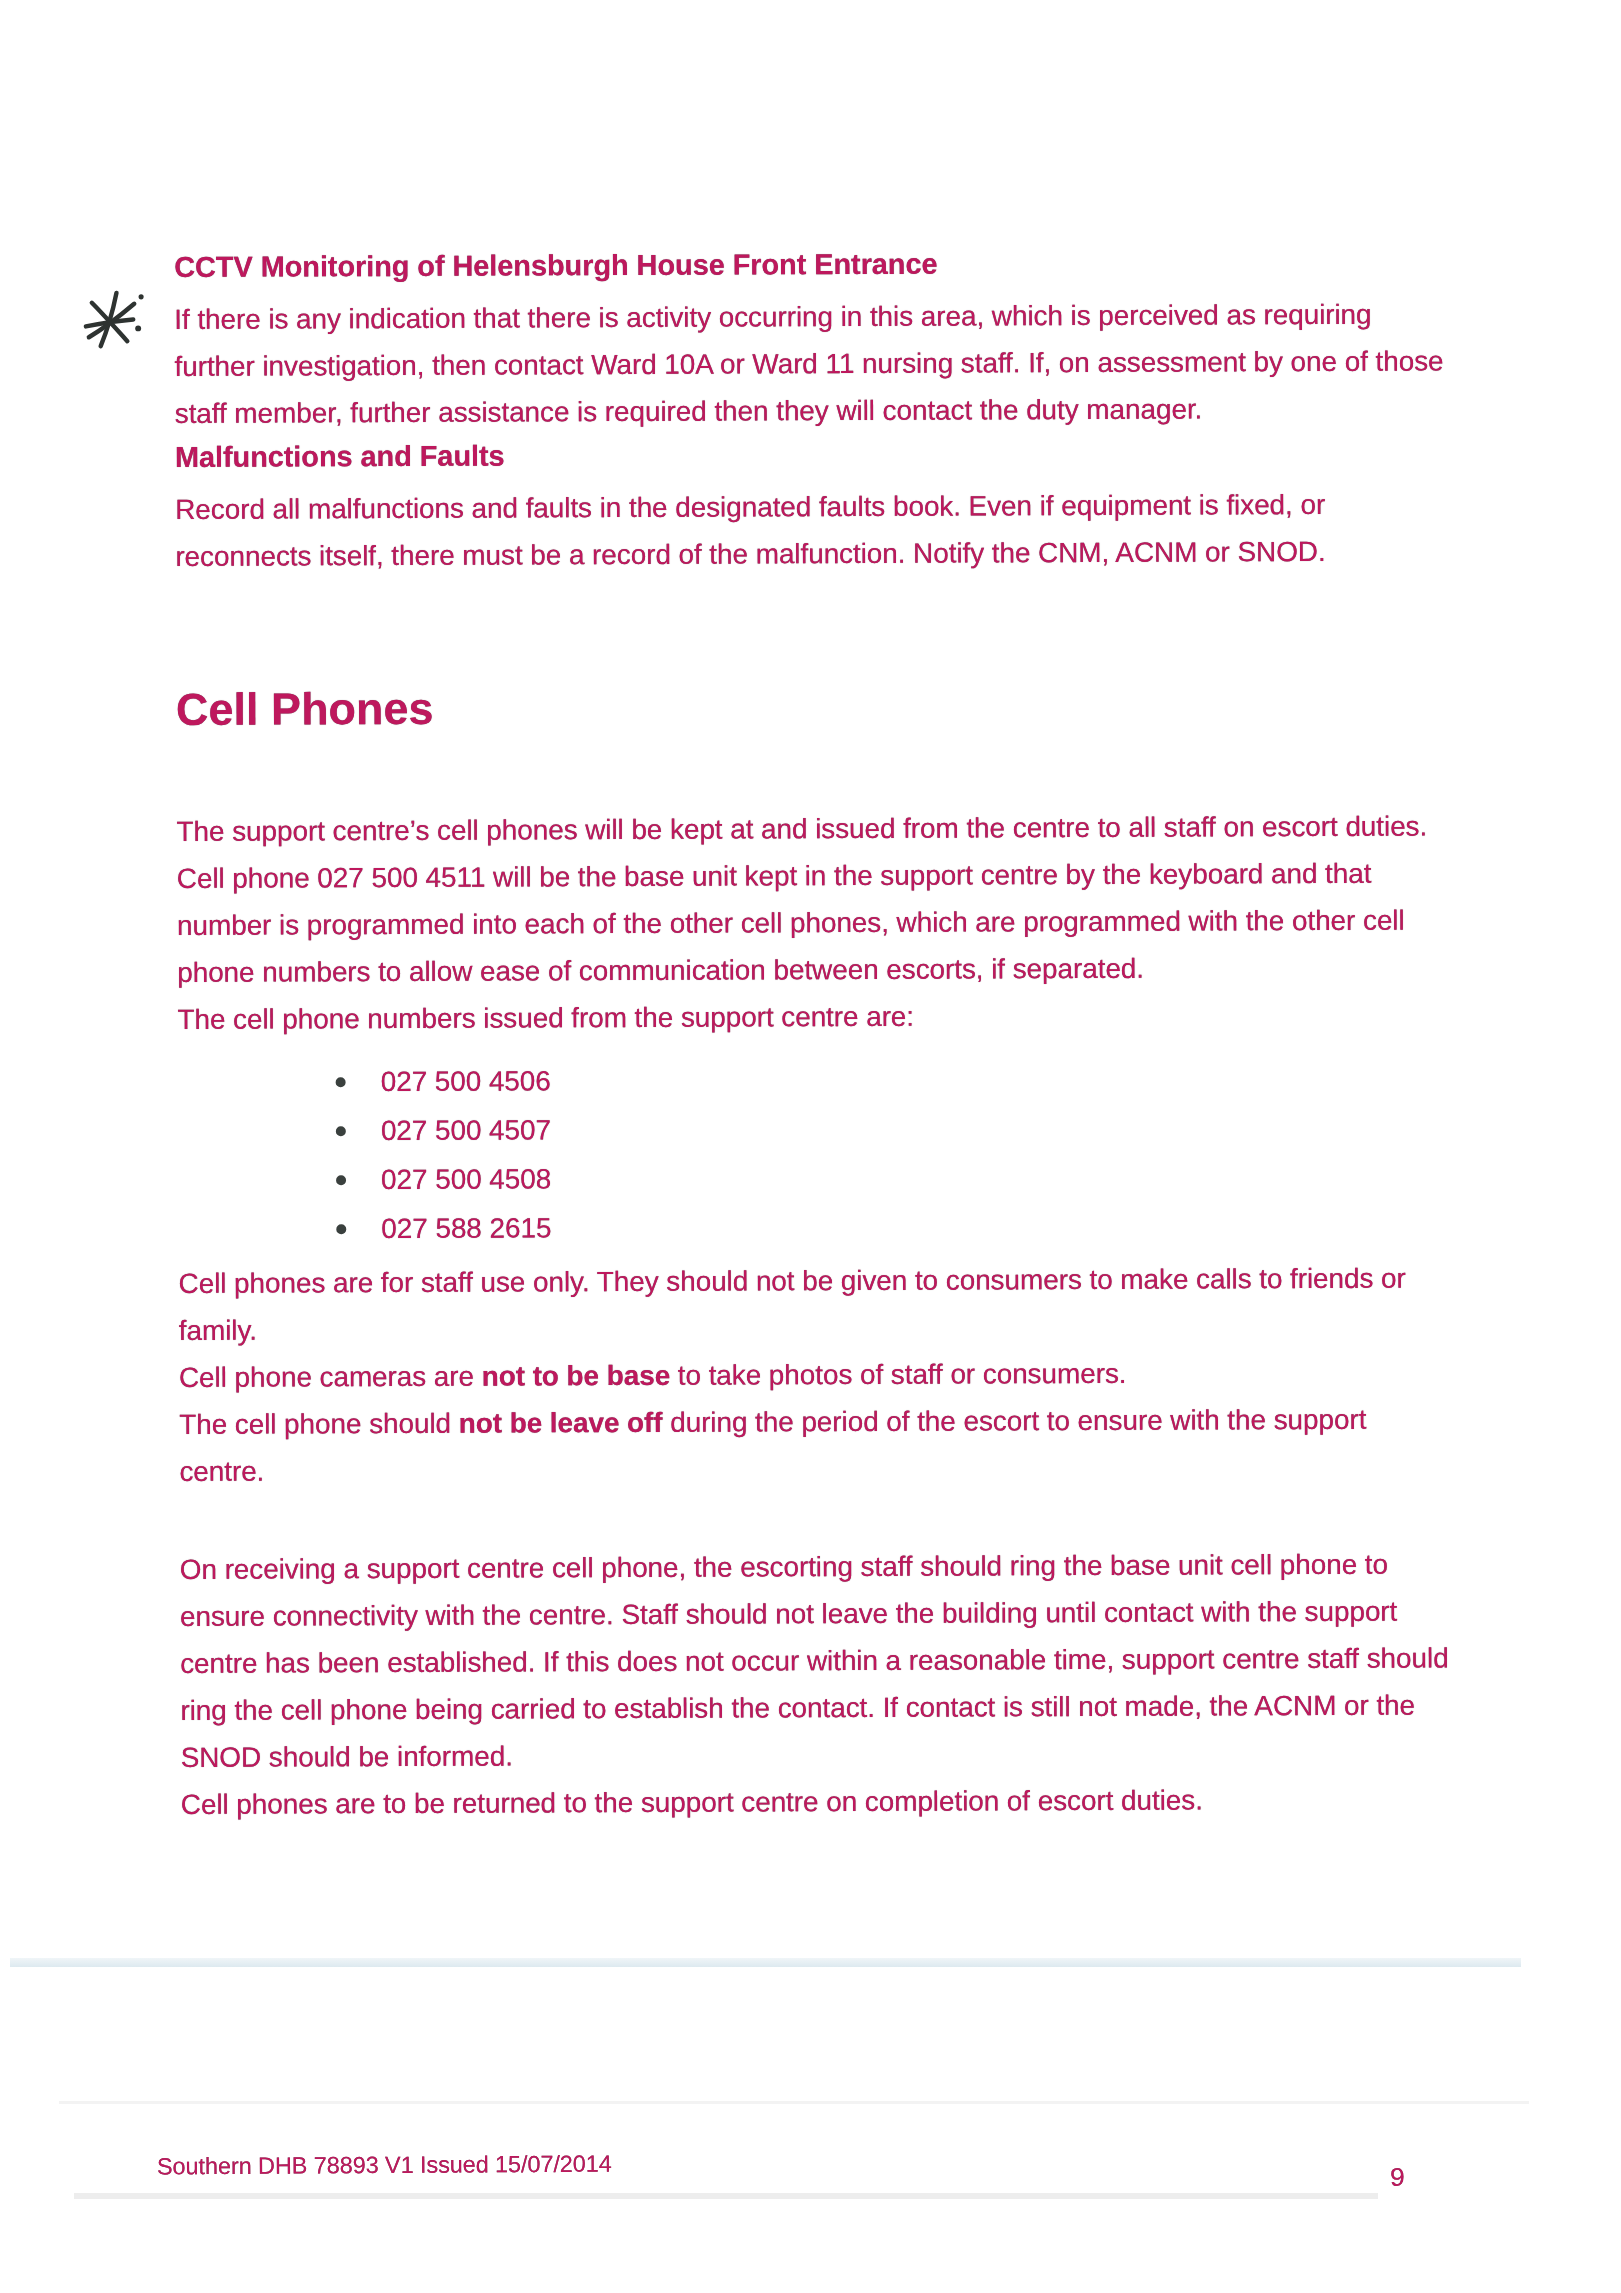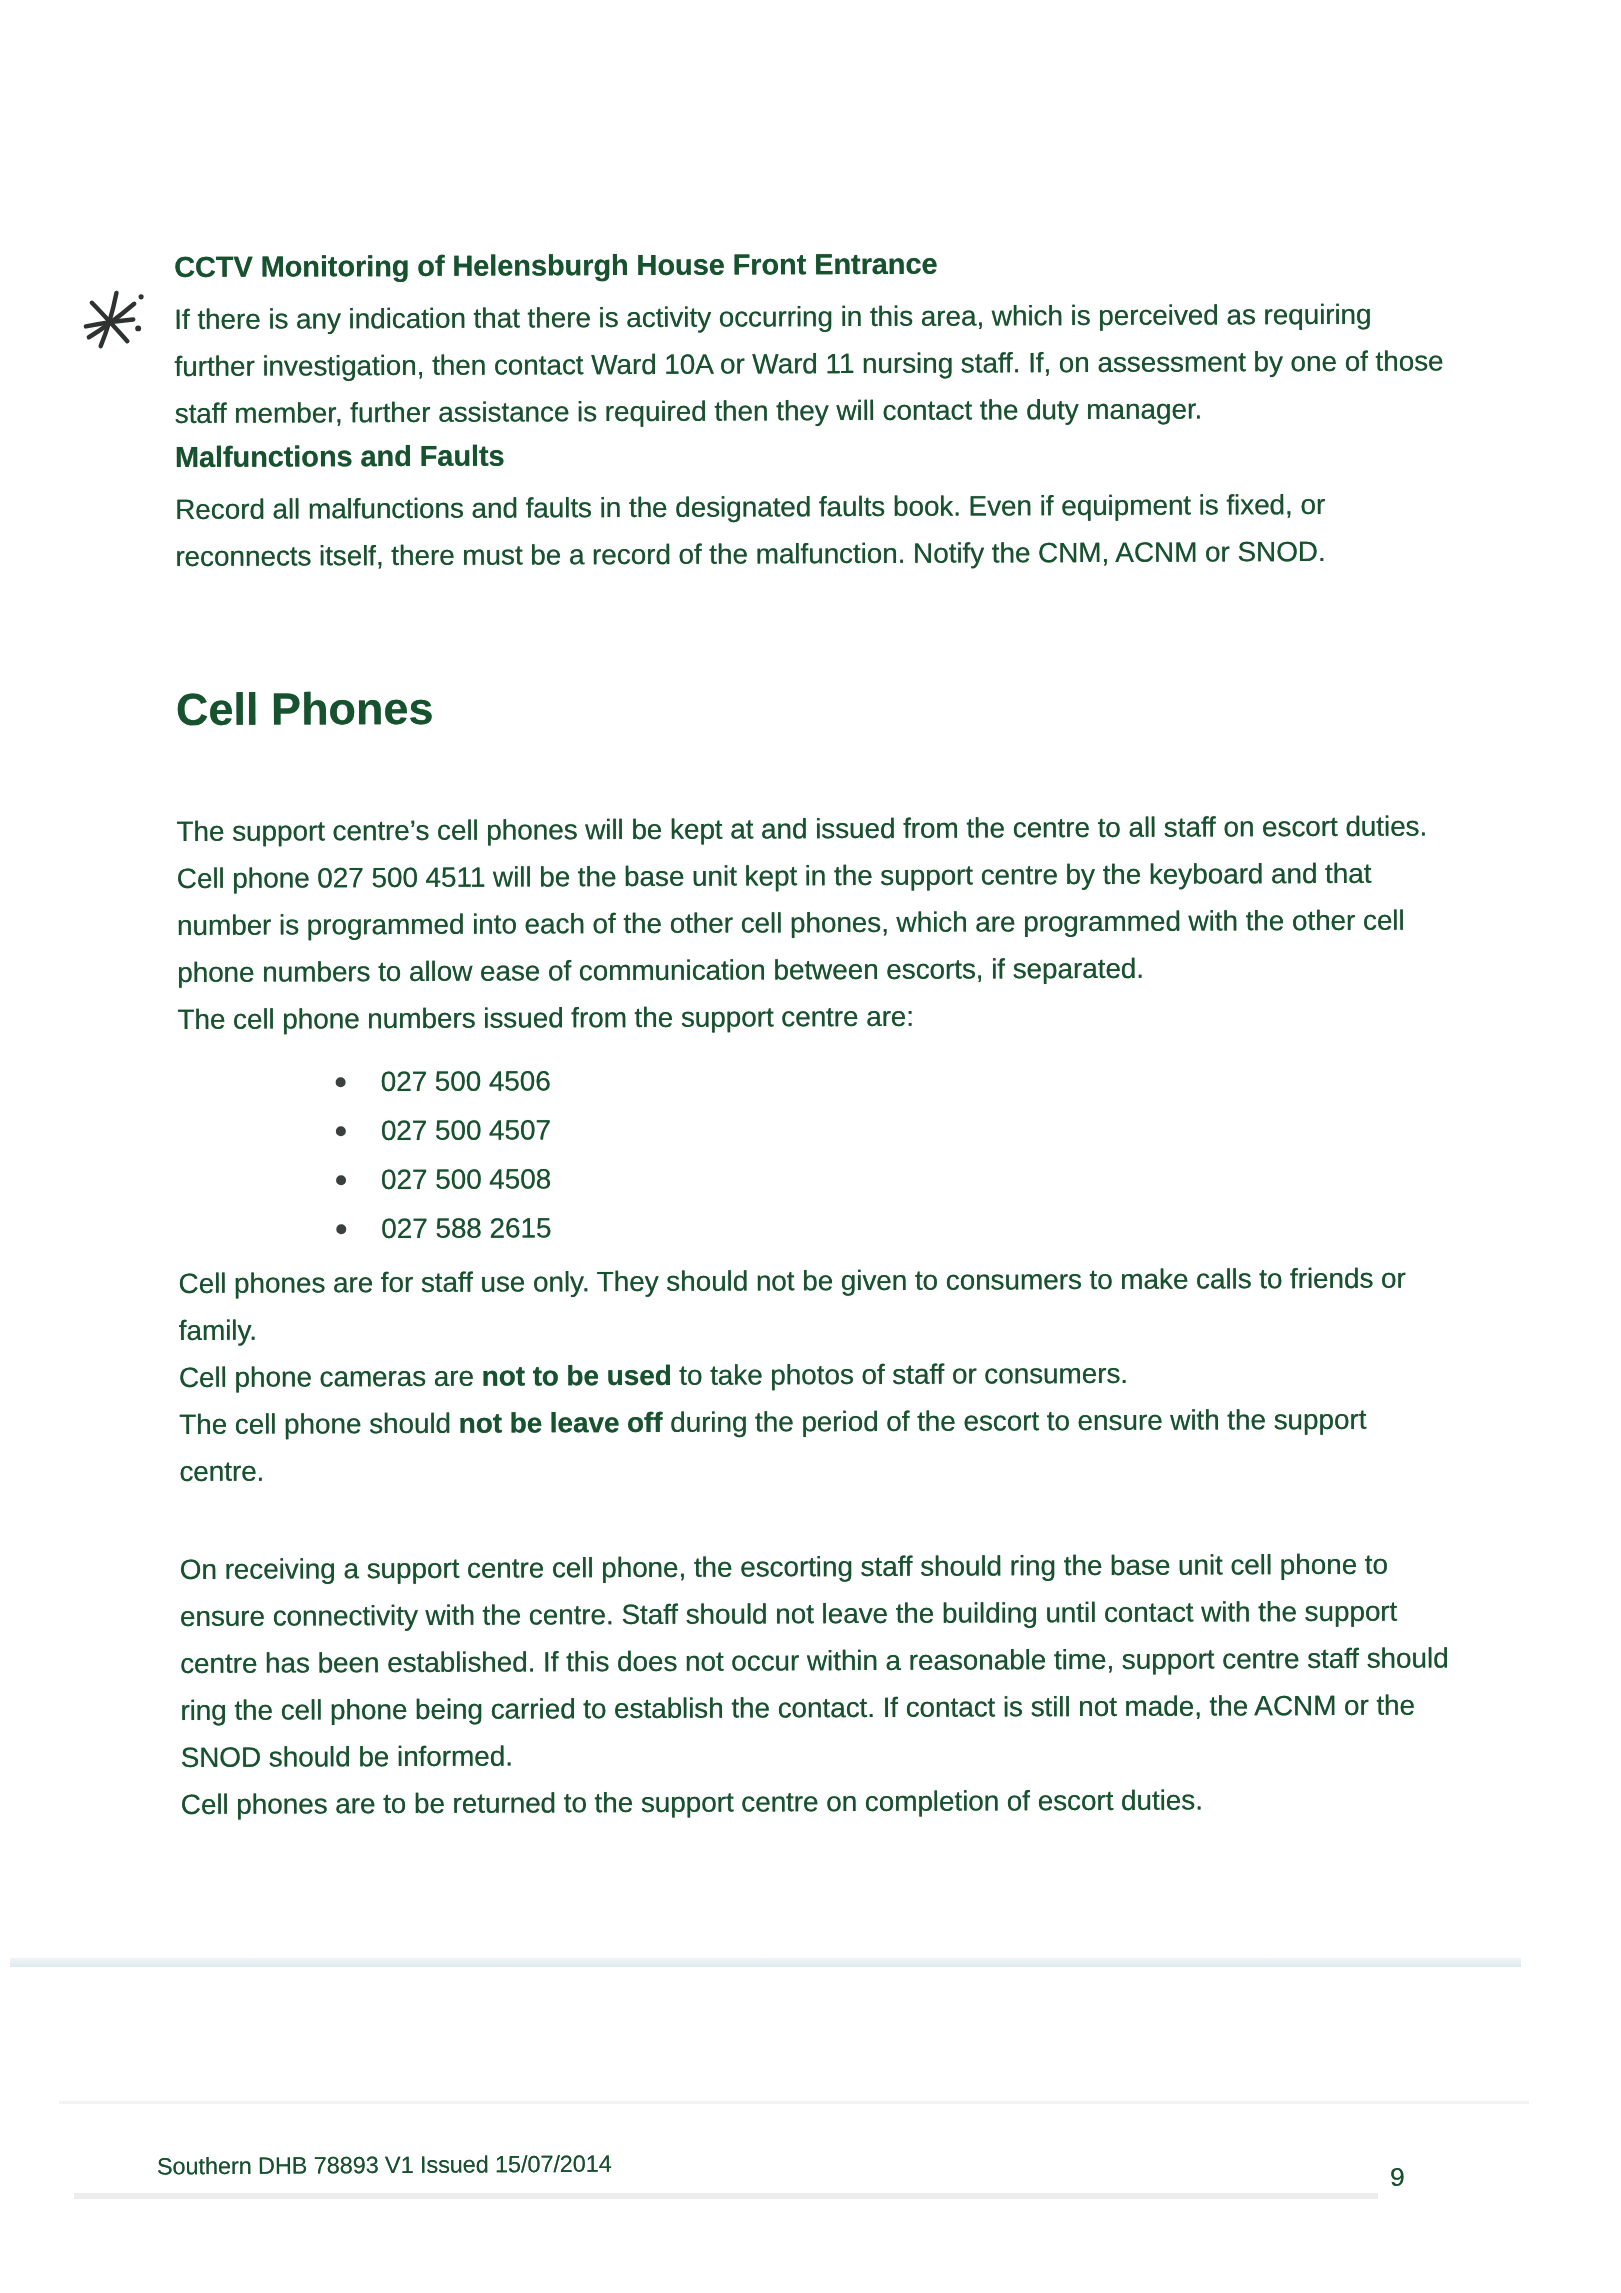--- a/index.html
+++ b/index.html
@@ -4,21 +4,21 @@
 <style>
   * { box-sizing: border-box; }
   html, body { margin: 0; padding: 0; background: #ffffff; }
   .page {
     position: relative;
     width: 1621px;
     height: 2294px;
     background: #ffffff;
     overflow: hidden;
     font-family: "Liberation Sans", sans-serif;
-    color: #14532d;
+    color: #be185d;
   }
   .content {
     position: absolute;
     left: 174px;
     top: 247px;
     width: 1274px;
     transform: rotate(-0.25deg);
     transform-origin: left top;
     text-shadow: 0 0 0.7px rgba(44,49,47,0.75);
   }
@@ -153,21 +153,21 @@
 
     <ul class="phone-list">
       <li>027 500 4506</li>
       <li>027 500 4507</li>
       <li>027 500 4508</li>
       <li>027 588 2615</li>
     </ul>
 
     <p>Cell phones are for staff use only. They should not be given to consumers to make calls to friends or family.</p>
 
-    <p><span>Cell phone cameras are </span><span class="bold-run">not to be used</span><span> to take photos of staff or consumers.</span></p>
+    <p><span>Cell phone cameras are </span><span class="bold-run">not to be base</span><span> to take photos of staff or consumers.</span></p>
 
     <p><span>The cell phone should </span><span class="bold-run">not be leave off</span><span> during the period of the escort to ensure with the support centre.</span></p>
 
     <p class="connectivity">On receiving a support centre cell phone, the escorting staff should ring the base unit cell phone to ensure connectivity with the centre. Staff should not leave the building until contact with the support centre has been established. If this does not occur within a reasonable time, support centre staff should ring the cell phone being carried to establish the contact. If contact is still not made, the ACNM or the SNOD should be informed.</p>
 
     <p>Cell phones are to be returned to the support centre on completion of escort duties.</p>
 
   </div>
 
   <div class="scan-band"></div>

